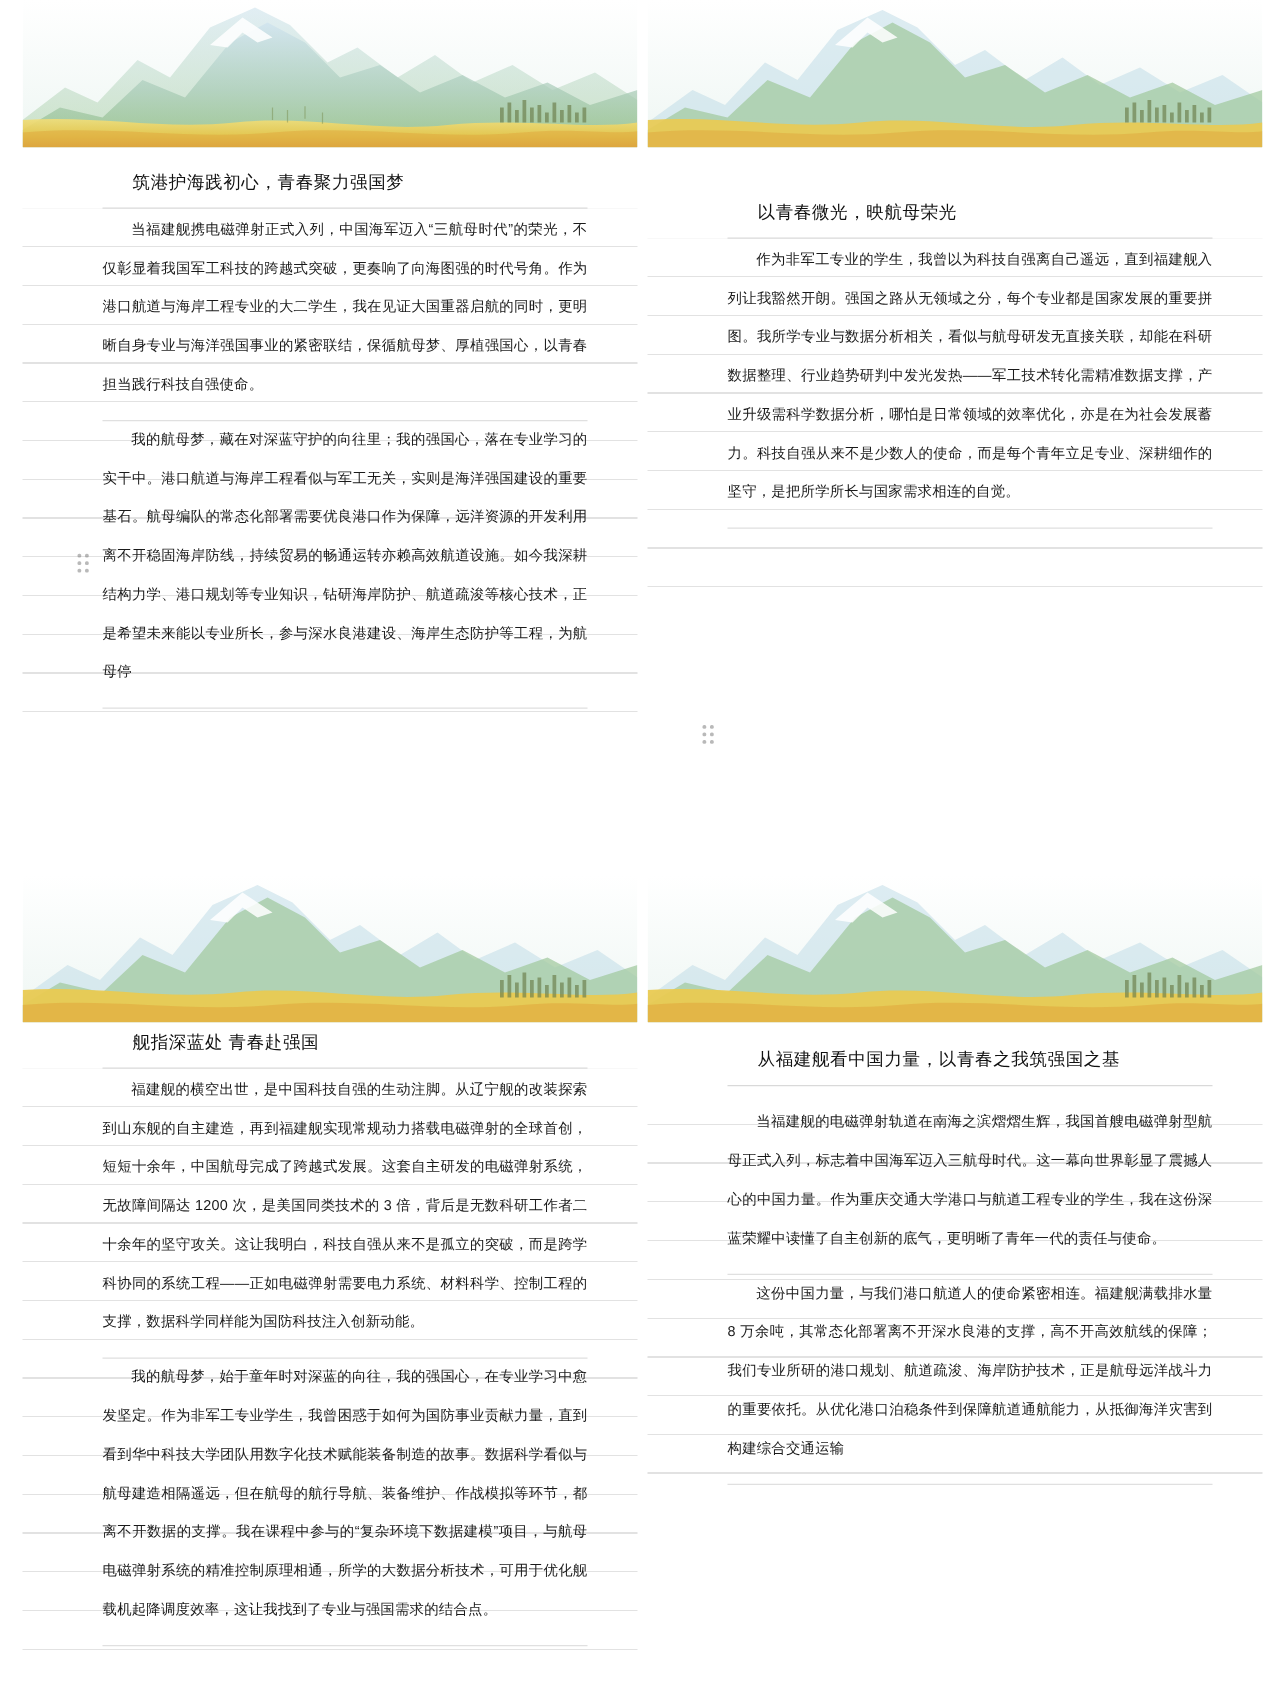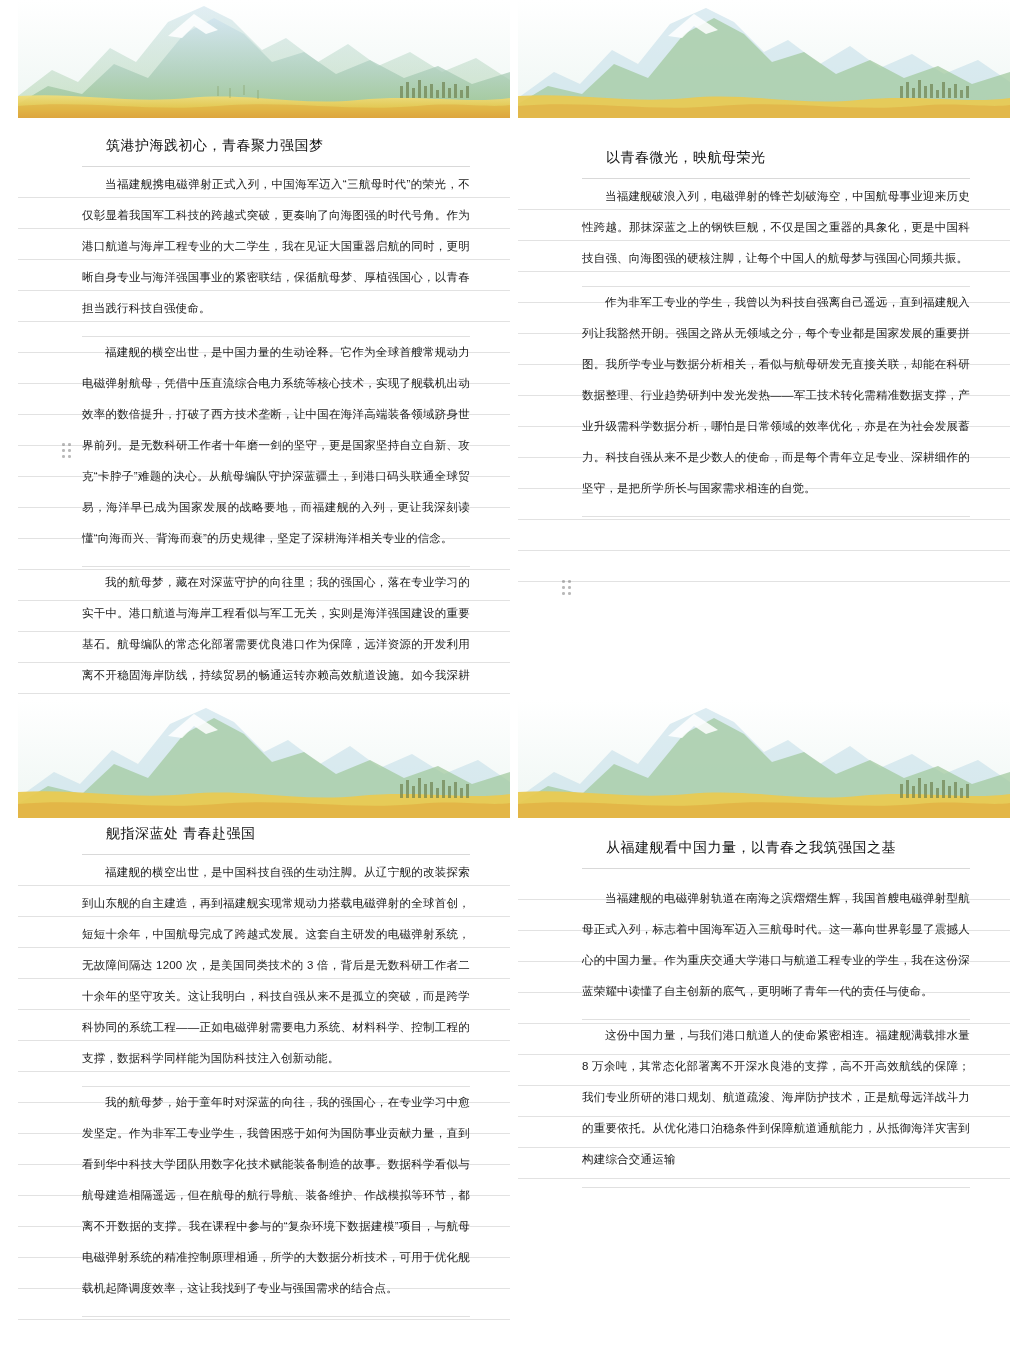--- a/index.html
+++ b/index.html
@@ -173,21 +173,20 @@
       <div class="body ruled">
         <p class="para">当福建舰携电磁弹射正式入列，中国海军迈入“三航母时代”的荣光，不仅彰显着我国军工科技的跨越式突破，更奏响了向海图强的时代号角。作为港口航道与海岸工程专业的大二学生，我在见证大国重器启航的同时，更明晰自身专业与海洋强国事业的紧密联结，保循航母梦、厚植强国心，以青春担当践行科技自强使命。</p>
         <div class="handle" style="top:325px">
           <i></i>
             <i></i>
             <i></i>
             <i></i>
             <i></i>
             <i></i>
         </div>
-        <p class="para">福建舰的横空出世，是中国力量的生动诠释。它作为全球首艘常规动力电磁弹射航母，凭借中压直流综合电力系统等核心技术，实现了舰载机出动效率的数倍提升，打破了西方技术垄断，让中国在海洋高端装备领域跻身世界前列。是无数科研工作者十年磨一剑的坚守，更是国家坚持自立自新、攻克“卡脖子”难题的决心。从航母编队守护深蓝疆土，到港口码头联通全球贸易，海洋早已成为国家发展的战略要地，而福建舰的入列，更让我深刻读懂“向海而兴、背海而衰”的历史规律，坚定了深耕海洋相关专业的信念。</p>
         <p class="para">我的航母梦，藏在对深蓝守护的向往里；我的强国心，落在专业学习的实干中。港口航道与海岸工程看似与军工无关，实则是海洋强国建设的重要基石。航母编队的常态化部署需要优良港口作为保障，远洋资源的开发利用离不开稳固海岸防线，持续贸易的畅通运转亦赖高效航道设施。如今我深耕结构力学、港口规划等专业知识，钻研海岸防护、航道疏浚等核心技术，正是希望未来能以专业所长，参与深水良港建设、海岸生态防护等工程，为航母停</p>
       </div>
     </div>
   </div>
 
   <div class="quad q-tr">
     <div class="banner">
       <svg width="492" height="118" viewBox="0 0 492 118" xmlns="http://www.w3.org/2000/svg">
         <rect x="0" y="0" width="492" height="118" fill="url(#sky1)"></rect>
         <path d="M0,98 L36,72 L62,84 L94,50 L120,64 L152,24 L188,8 L216,22 L246,52 L270,40 L302,64 L332,46 L362,68 L394,54 L426,74 L460,60 L492,82 L492,118 L0,118 Z" fill="#bcd9e6" opacity="0.5"></path>
@@ -205,26 +204,25 @@
           <rect x="418" y="90" width="3" height="8"></rect>
             <rect x="424" y="82" width="3" height="16"></rect>
           <rect x="430" y="88" width="3" height="10"></rect>
             <rect x="436" y="84" width="3" height="14"></rect>
           <rect x="442" y="90" width="3" height="8"></rect>
             <rect x="448" y="86" width="3" height="12"></rect>
         </g>
       </svg>
     </div>
     <div class="sheet">
-      <div class="title-wrap" style="padding-top:28px">
+      <div class="title-wrap" style="padding-top:40px">
         <div class="doc-title">以青春微光，映航母荣光</div>
       </div>
       <div class="rule"></div>
       <div class="body ruled">
-        <p class="para">当福建舰破浪入列，电磁弹射的锋芒划破海空，中国航母事业迎来历史性跨越。那抹深蓝之上的钢铁巨舰，不仅是国之重器的具象化，更是中国科技自强、向海图强的硬核注脚，让每个中国人的航母梦与强国心同频共振。</p>
         <div class="handle" style="top:462px">
           <i></i>
             <i></i>
             <i></i>
             <i></i>
             <i></i>
             <i></i>
         </div>
         <p class="para">作为非军工专业的学生，我曾以为科技自强离自己遥远，直到福建舰入列让我豁然开朗。强国之路从无领域之分，每个专业都是国家发展的重要拼图。我所学专业与数据分析相关，看似与航母研发无直接关联，却能在科研数据整理、行业趋势研判中发光发热——军工技术转化需精准数据支撑，产业升级需科学数据分析，哪怕是日常领域的效率优化，亦是在为社会发展蓄力。科技自强从来不是少数人的使命，而是每个青年立足专业、深耕细作的坚守，是把所学所长与国家需求相连的自觉。</p>
         <div class="blank-lines"></div>

